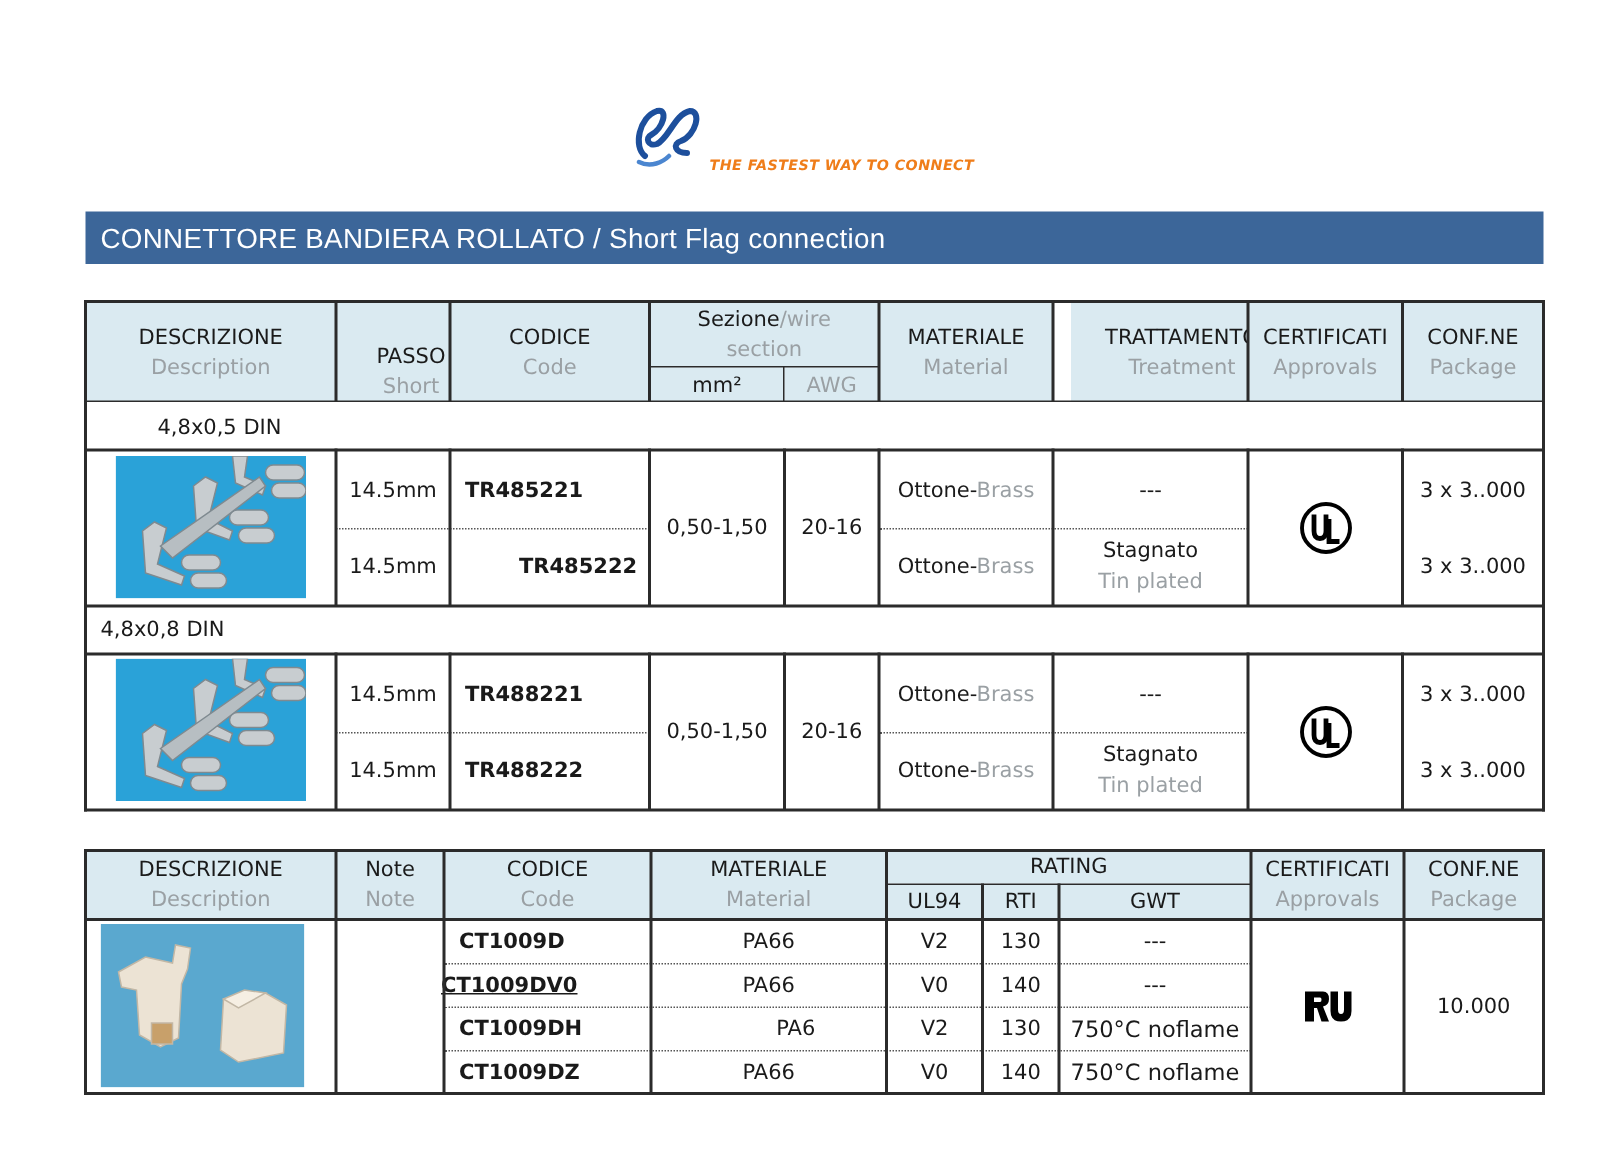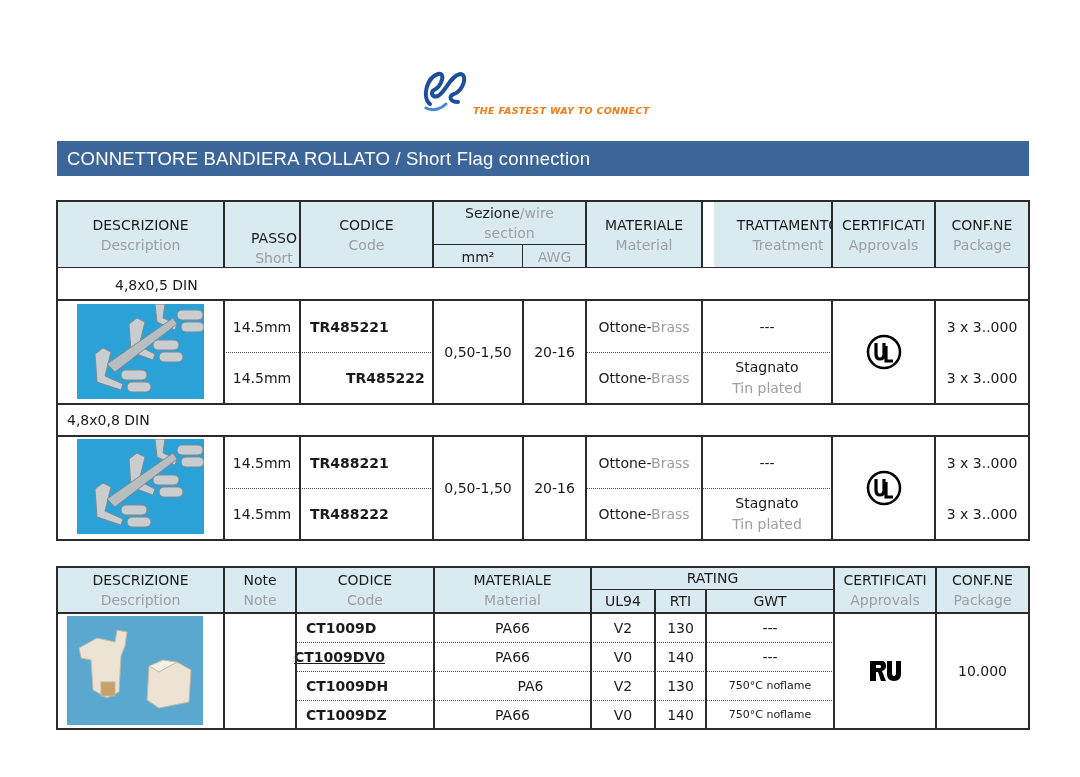--- a/index.html
+++ b/index.html
@@ -14,21 +14,21 @@
   
   .titlebar { position:absolute; left:57px; top:141px; width:972px; height:35px; background:#3c6699; }
   .titlebar span { position:absolute; left:10px; top:7px; color:#ffffff; font-family:"Liberation Sans", sans-serif; font-size:18.5px; letter-spacing:0.2px; white-space:nowrap; }
 
   
   .c { position:absolute; box-sizing:border-box; display:flex; flex-direction:column; align-items:center; justify-content:center; text-align:center; font-family:"DejaVu Sans", sans-serif; font-size:14px; line-height:20px; }
   .hd { background:#daeaf1; }
   .it { color:#1a1a1a; }
   .en { color:#9aa0a4; }
   .b { font-weight:bold; }
-  .sm { font-size:11px; }
+  .sm { font-size:15px; }
   .left { align-items:flex-start; padding-left:10px; }
 
   
   .hl { position:absolute; height:0; border-top:2px solid #2b2b2b; }
   .vl { position:absolute; width:0; border-left:2px solid #2b2b2b; }
   .hl1 { position:absolute; height:0; border-top:1px solid #2b2b2b; }
   .dl { position:absolute; height:0; border-top:1px dotted #555; }
 
   
   .photo { position:absolute; overflow:hidden; }
@@ -86,21 +86,21 @@
   </div>
   <div class="c hd" style="left:832px;top:201px;width:103px;height:67px;">
     <span class="it">CERTIFICATI</span>
     <span class="en">Approvals</span>
   </div>
   <div class="c hd" style="left:935px;top:201px;width:94px;height:67px;">
     <span class="it">CONF.NE</span>
     <span class="en">Package</span>
   </div>
 
-  <div class="c left" style="left:67px;top:270px;width:972px;height:29px;padding-left:48px;">
+  <div class="c left" style="left:57px;top:270px;width:972px;height:29px;padding-left:48px;">
     <span>4,8x0,5 DIN</span>
   </div>
 
   <div class="photo" style="left:77px;top:304px;width:127px;height:95px;">
     <svg viewBox="0 0 127 95">
       <rect width="127" height="95" fill="#2aa2d8"></rect>
       <g fill="#c8cdd0" stroke="#7f8a90" stroke-width="1">
         <path d="M18 50 L26 44 L34 48 L28 72 L46 80 L44 86 L20 78 Z"></path>
         <path d="M52 20 L60 14 L68 18 L62 42 L78 50 L76 56 L54 48 Z"></path>
         <path d="M78 0 L88 0 L86 14 L100 20 L98 26 L80 18 Z"></path>

